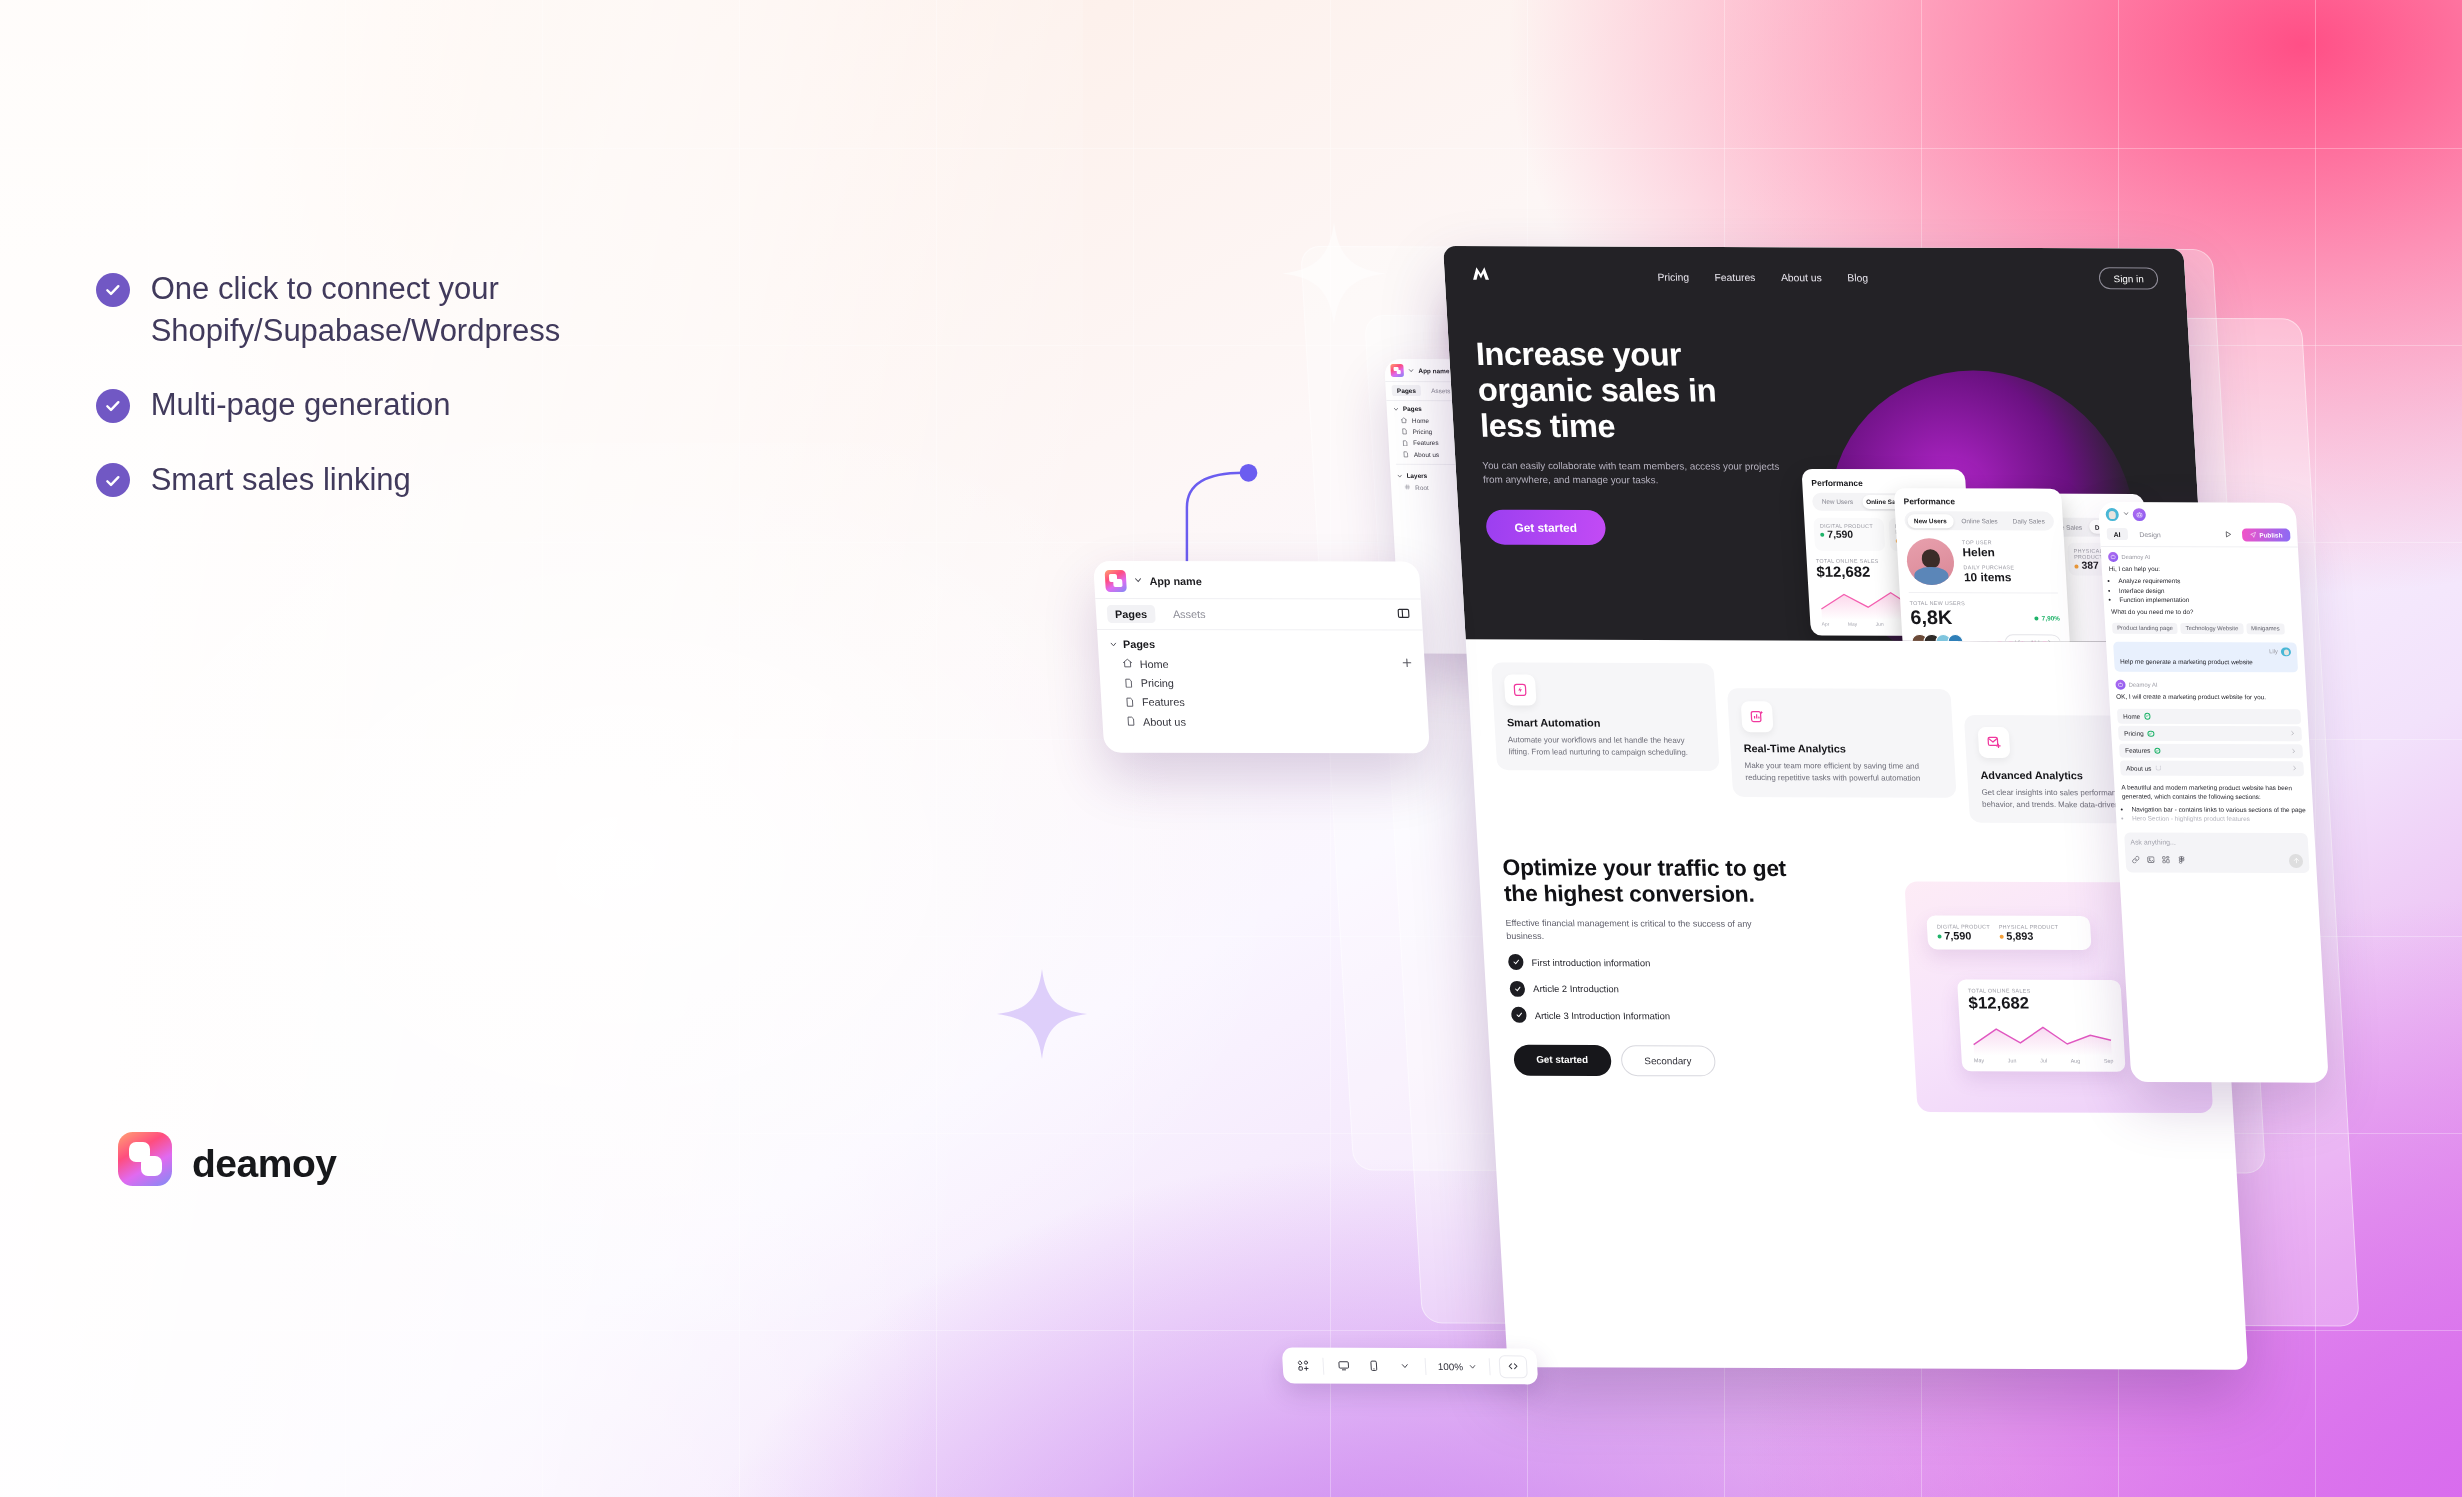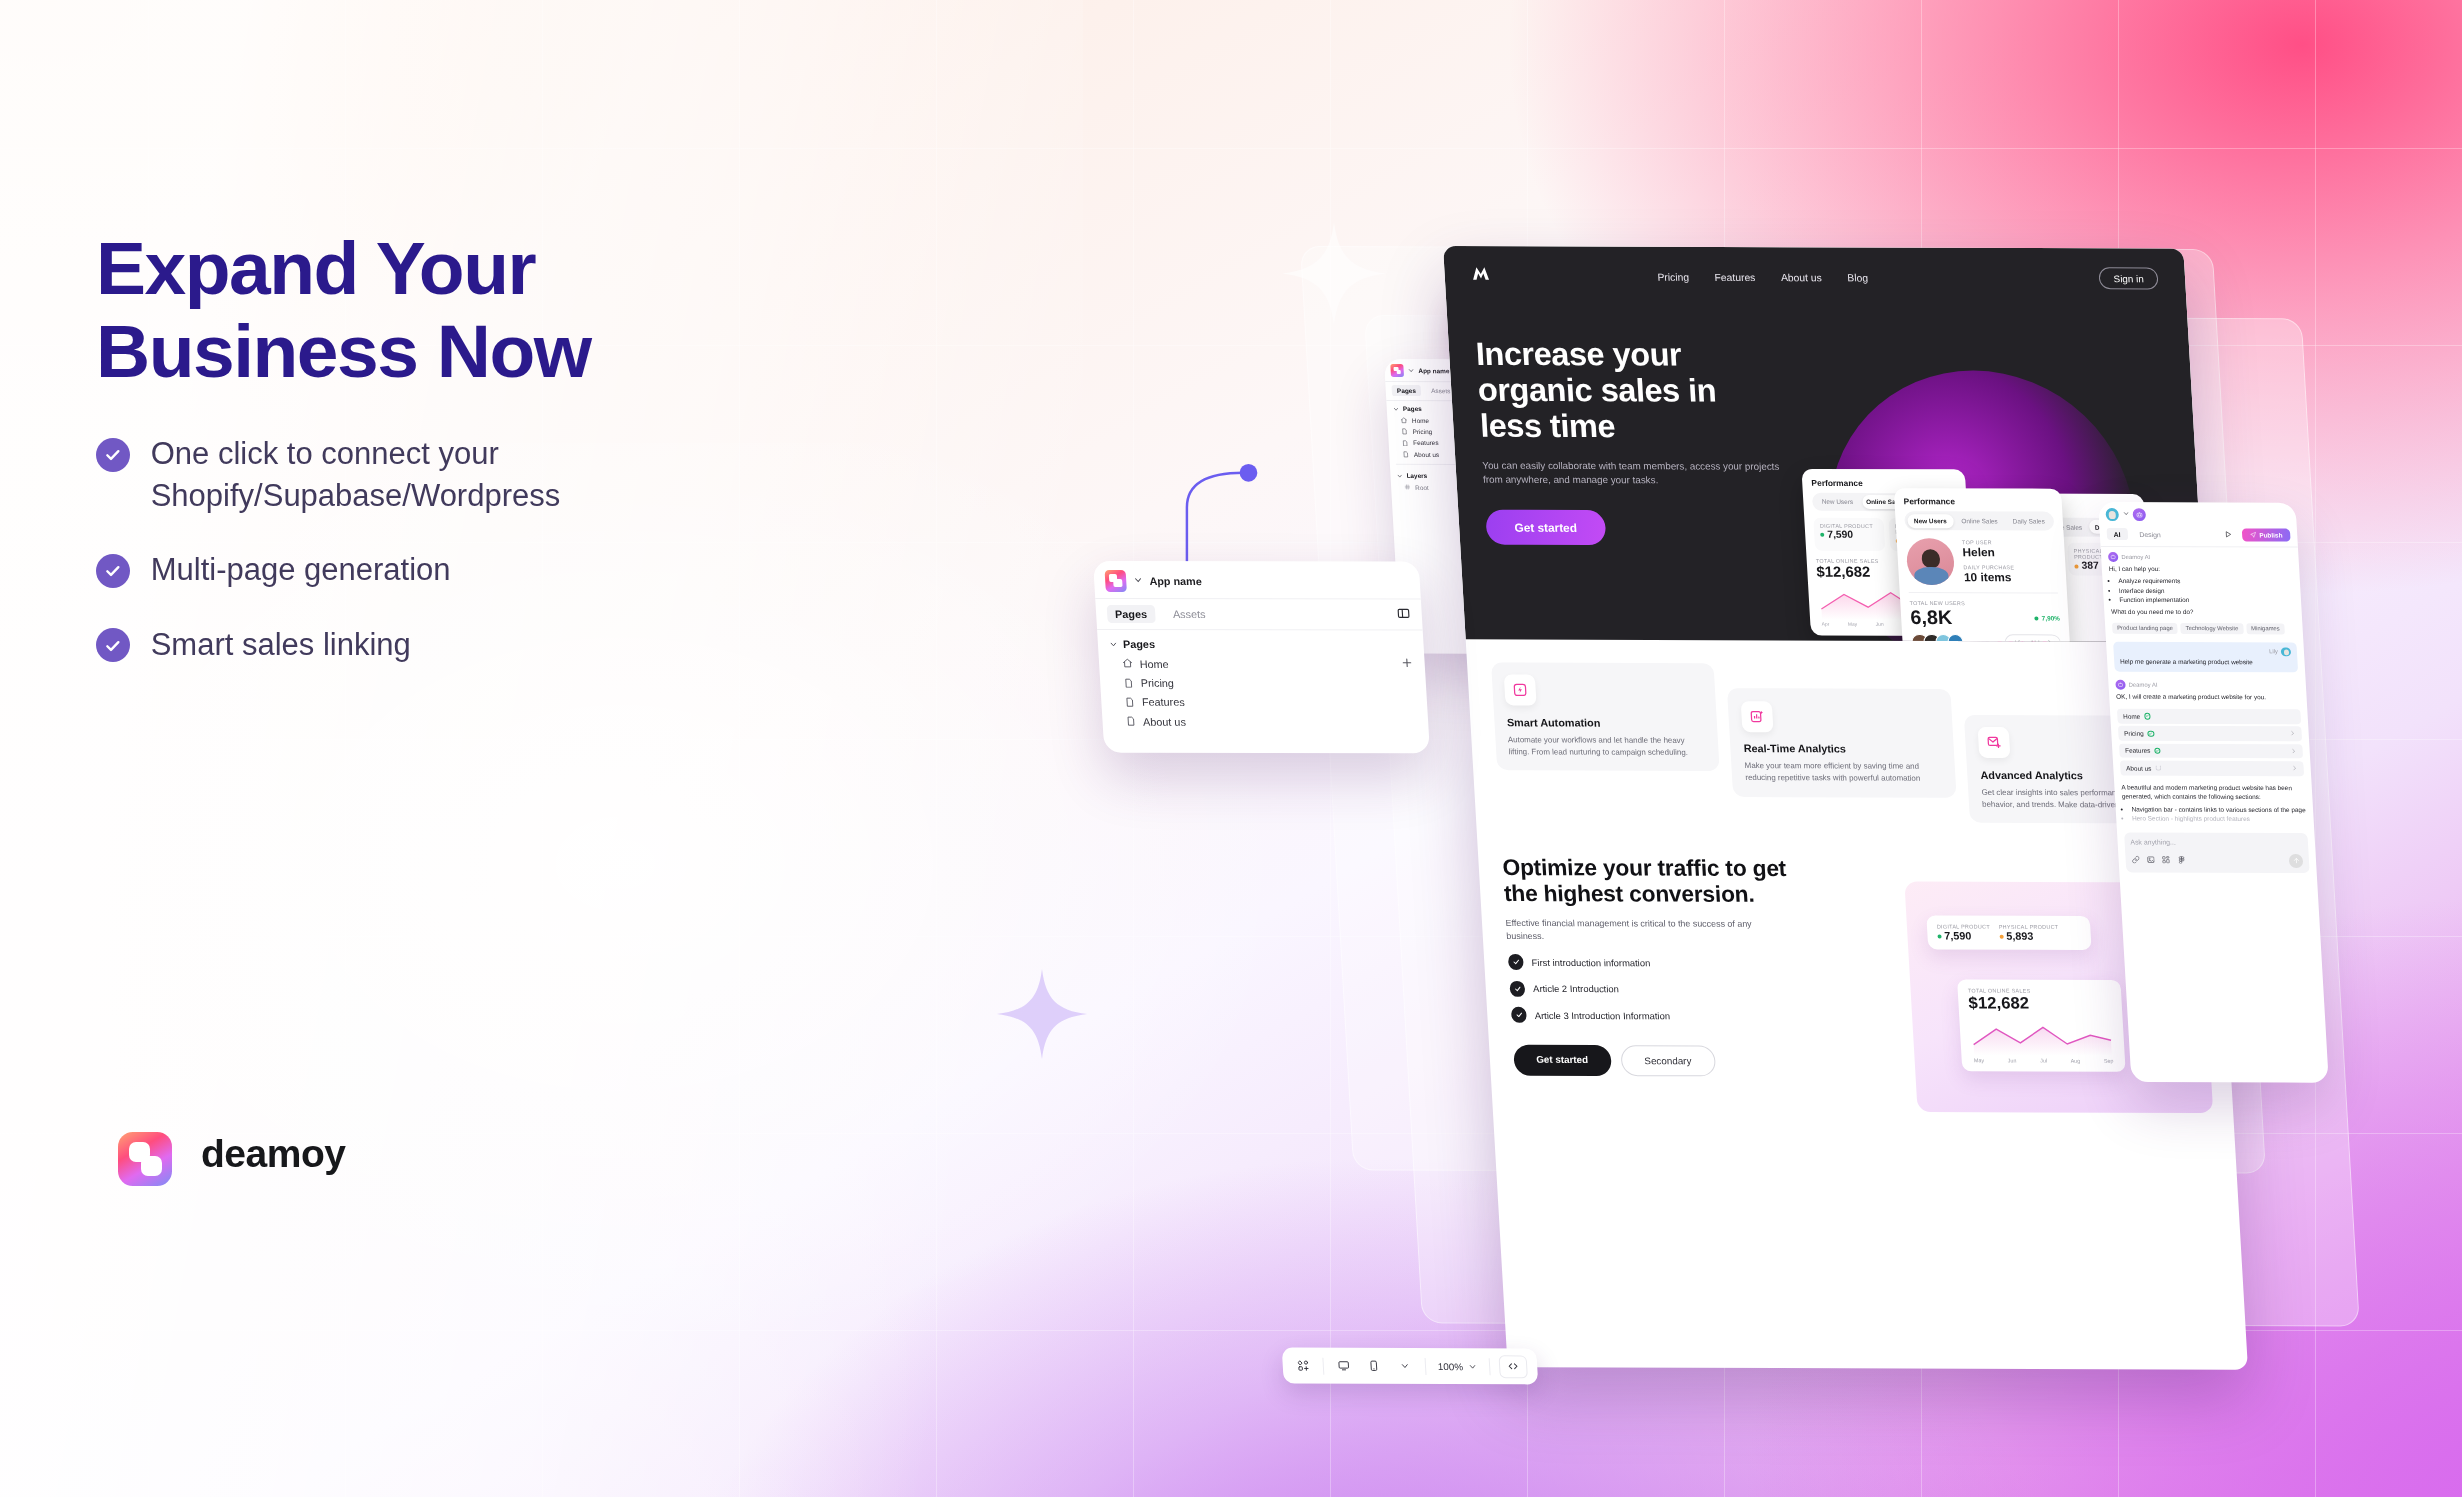--- a/index.html
+++ b/index.html
@@ -51,21 +51,21 @@
   ul.bullets li { display:flex; align-items:flex-start; margin-bottom:33px; }
   .chk {
     flex:0 0 auto; width:34px; height:34px; border-radius:50%;
     background:#7158c4; margin-right:20.7px; margin-top:4.9px;
     display:flex; align-items:center; justify-content:center;
   }
   .chk svg { display:block; }
   .bl-txt { font-size:31px; line-height:1.34; color:#413a5c; max-width:768px; white-space:pre-line; }
 
   
-  #logo { position:absolute; left:118px; top:1132px; display:flex; align-items:flex-start; gap:29px; }
+  #logo { position:absolute; left:118px; top:1132px; display:flex; align-items:flex-end; gap:20px; }
   .logo-mark {
     width:54px; height:54px; border-radius:14.8px;
     background:linear-gradient(150deg,#ffa472 0%,#ff4d7e 34%,#e06af0 62%,#7f8cf5 100%);
     position:relative; overflow:hidden;
   }
   .logo-mark .sq { position:absolute; background:#fff; border-radius:6.9px; }
   .logo-mark .sq1 { left:10.8px; top:9.8px; width:21.7px; height:20.7px; }
   .logo-mark .sq2 { left:22.7px; top:23.6px; width:21.7px; height:20.7px; }
   .logo-word { font-size:39px; font-weight:700; color:#17181b; letter-spacing:-0.5px; }
 
@@ -231,22 +231,20 @@
       </svg>
   </div>
   <div class="sparkle" style="left:995px; top:965px;">
     <svg width="94" height="98" viewBox="0 0 100 100">
         <path d="M50 2 C54 34 66 46 98 50 C66 54 54 66 50 98 C46 66 34 54 2 50 C34 46 46 34 50 2Z" fill="rgba(180,150,245,.42)"></path>
       </svg>
   </div>
 </div>
 
 <div id="left">
-  <h1 class="headline">Expand Your
-Business Now</h1>
 
   <ul class="bullets">
     <li>
       <span class="chk">
         <svg width="17.7" height="17.7" viewBox="0 0 24 24" fill="none" stroke="#fff" stroke-width="3.2" stroke-linecap="round" stroke-linejoin="round">
             <polyline points="4.5,12.5 9.5,17.5 19.5,7"></polyline>
           </svg>
       </span>
       <span class="bl-txt">One click to connect your
 Shopify/Supabase/Wordpress</span>

